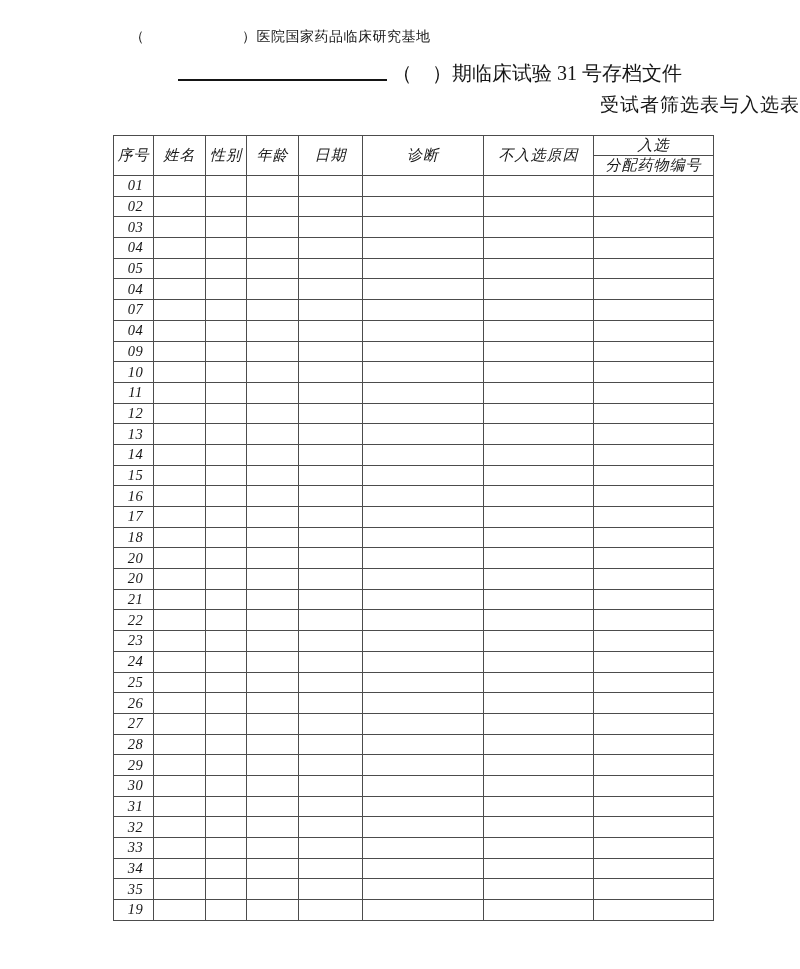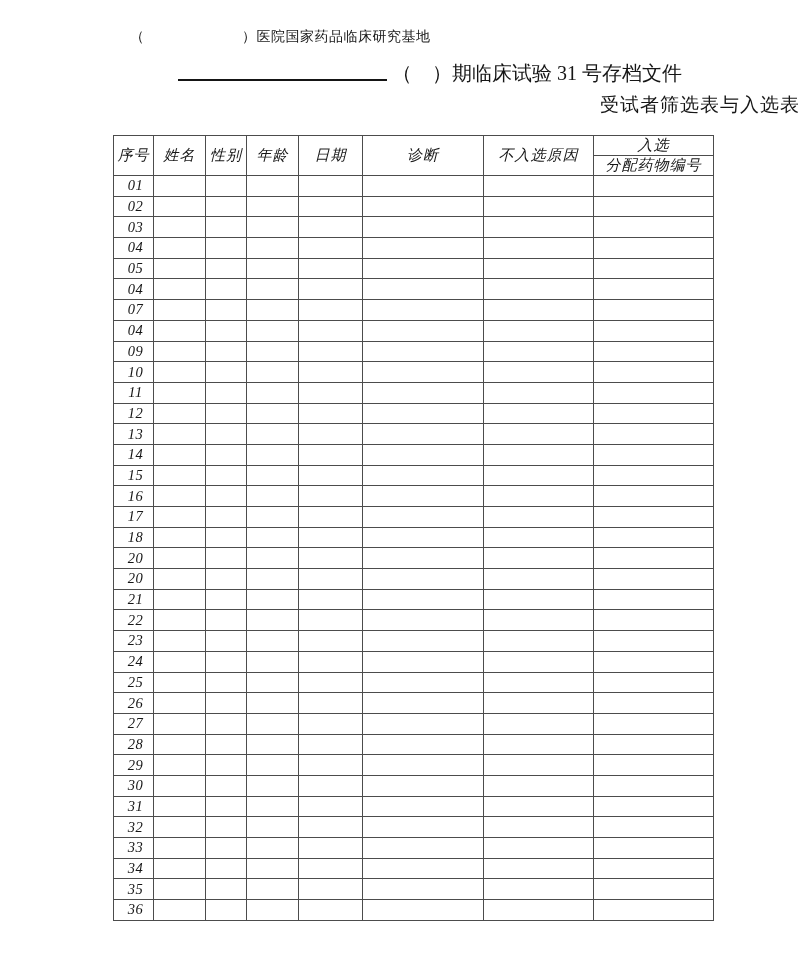--- a/index.html
+++ b/index.html
@@ -462,21 +462,21 @@
           <td class="num-cell">35</td>
           <td></td>
           <td></td>
           <td></td>
           <td></td>
           <td></td>
           <td></td>
           <td></td>
         </tr>
         <tr>
-          <td class="num-cell">36</td>
+          <td class="num-cell">19</td>
           <td></td>
           <td></td>
           <td></td>
           <td></td>
           <td></td>
           <td></td>
           <td></td>
         </tr>
       </tbody>
   </table>

